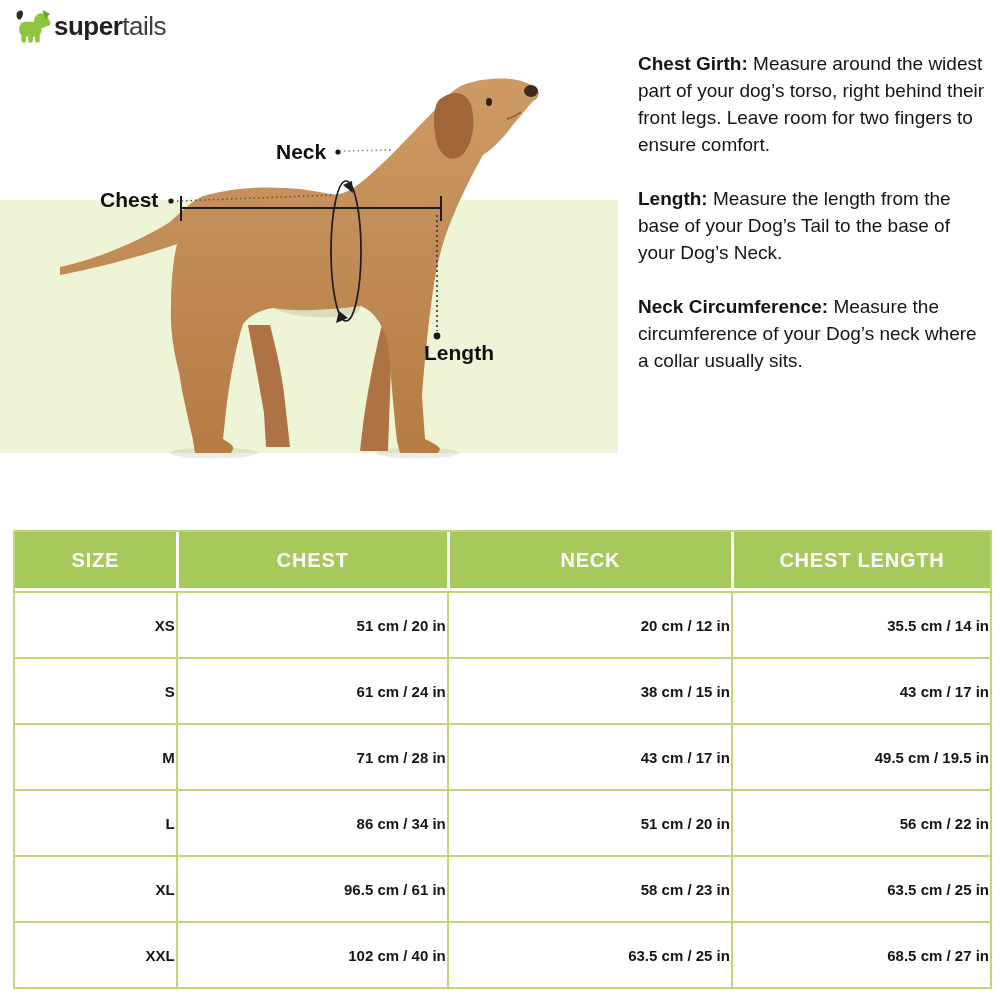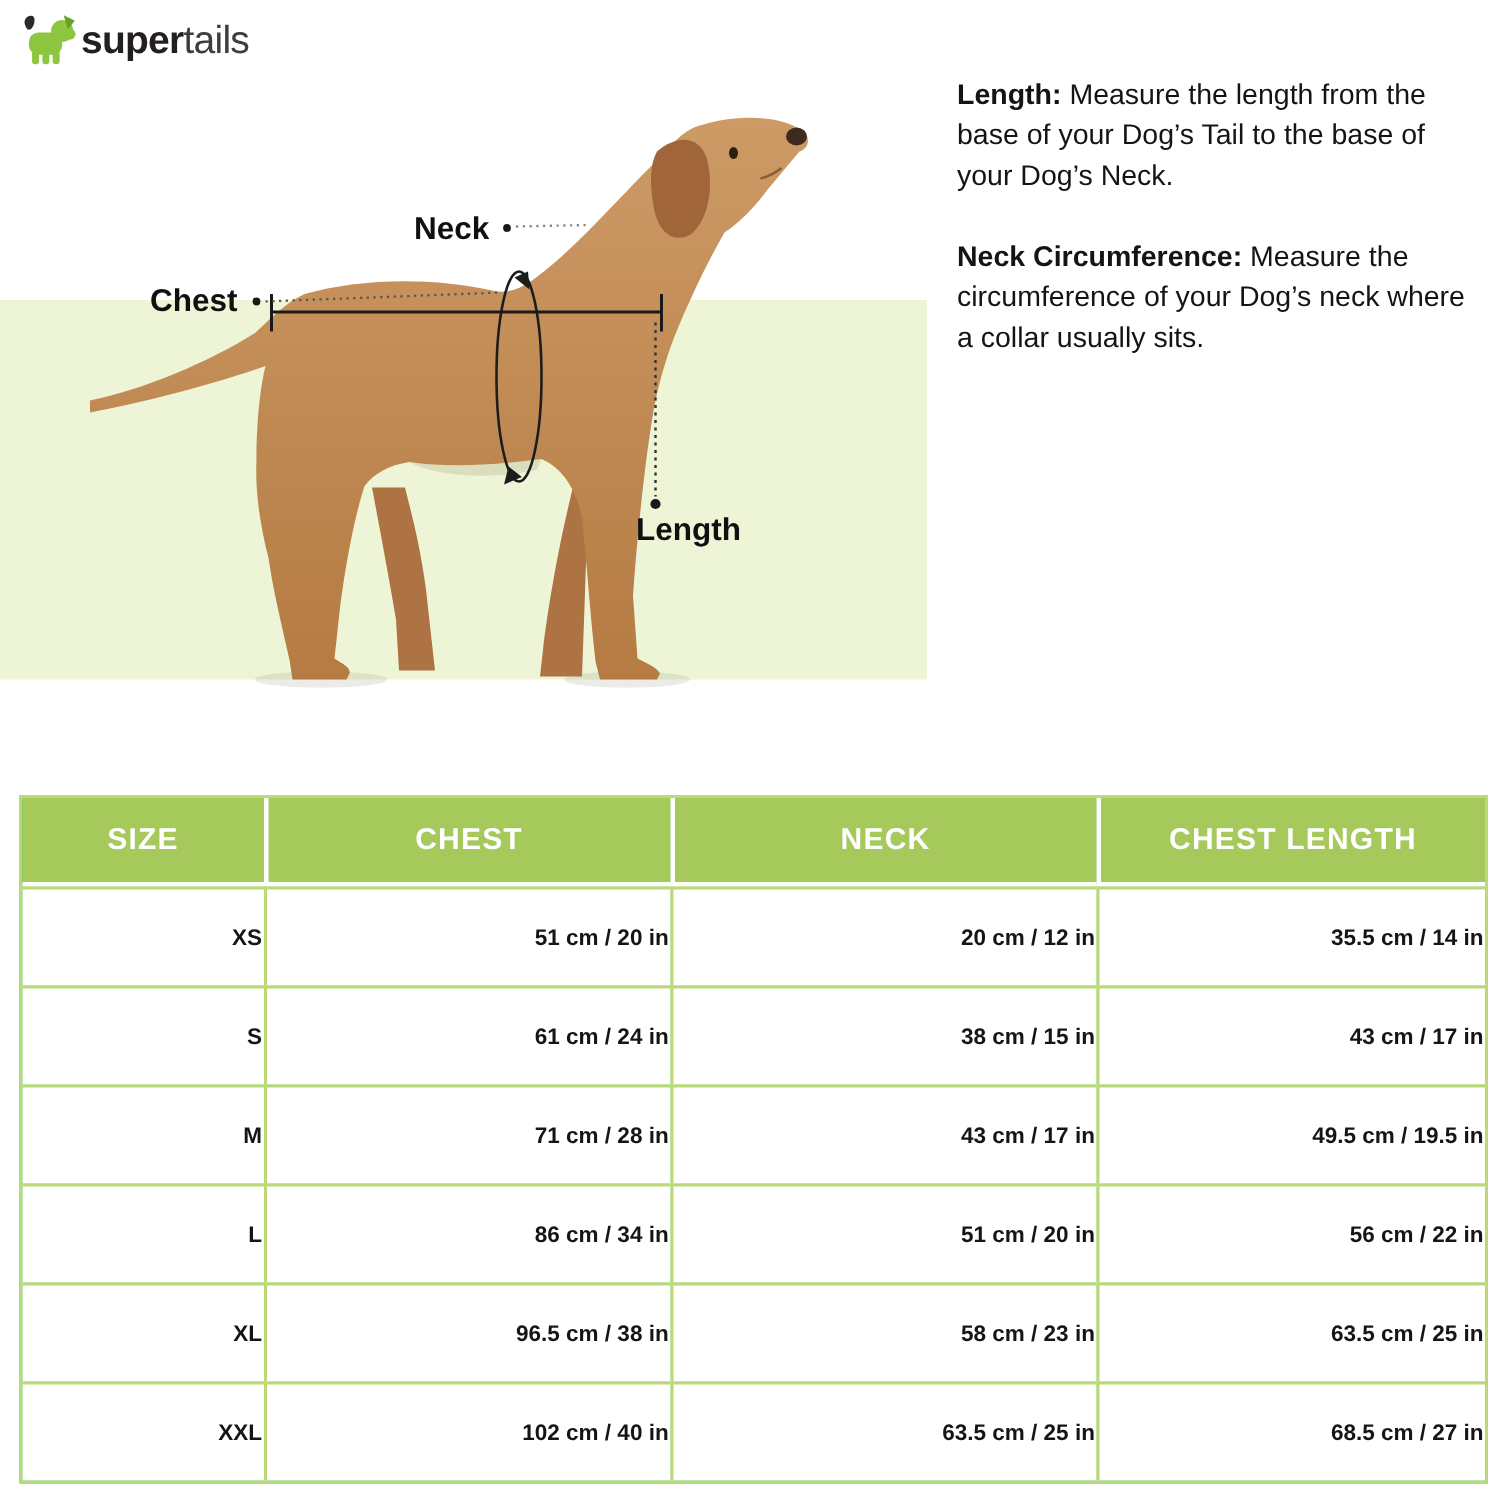--- a/index.html
+++ b/index.html
@@ -14,21 +14,21 @@
   .brand-super{font-weight:700;color:#231f20;}
   .brand-tails{font-weight:400;color:#3d3d3d;}
   
   .diagram{position:absolute;left:0;top:55px;width:620px;height:410px;}
   
   .instructions{position:absolute;left:632px;top:50px;width:360px;}
   .instruction{font-size:19px;line-height:27px;color:#141414;margin:0 0 27px 6px;}
   .instruction b{font-weight:700;}
   .note{font-size:19px;line-height:29px;font-style:italic;color:#141414;margin:40px 0 0 0;}
   
-  .table-wrap{position:absolute;left:13px;top:530px;width:975px;border:2px solid #bcd977;background:#22c55e;}
+  .table-wrap{position:absolute;left:13px;top:530px;width:975px;border:2px solid #bcd977;background:#6d28d9;}
   table{width:100%;border-collapse:separate;border-spacing:0;table-layout:fixed;}
   thead th{
     background:#a6c95c;color:#ffffff;font-weight:700;font-size:20px;letter-spacing:0.8px;
     height:54px;text-align:center;vertical-align:middle;
     border-left:3px solid #ffffff;border-bottom:3px solid #ffffff;
   }
   thead th:first-child{border-left:none;}
   tbody td{
     height:62px;text-align:right;vertical-align:middle;
     font-weight:700;font-size:15px;color:#151515;background:#ffffff;
@@ -135,20 +135,22 @@
   <text x="100" y="152" class="diag-label">Chest</text>
   <circle cx="171" cy="146" r="2.6" fill="#1a1a1a"></circle>
   <line x1="177" y1="146" x2="334" y2="140" stroke="#555555" stroke-width="1.5" stroke-dasharray="1.5,3"></line>
 
   <line x1="437" y1="160" x2="437" y2="276" stroke="#333333" stroke-width="1.6" stroke-dasharray="2,3"></line>
   <circle cx="437" cy="281" r="3.4" fill="#1a1a1a"></circle>
   <text x="424" y="305" class="diag-label">Length</text>
 </svg>
 
 <div class="instructions">
+  <p class="instruction"><b>Chest Girth:</b>
+    <span>Measure around the widest part of your dog’s torso, right behind their front legs. Leave room for two fingers to ensure comfort.</span></p>
   <p class="instruction"><b>Length:</b>
     <span>Measure the length from the base of your Dog’s Tail to the base of your Dog’s Neck.</span></p>
   <p class="instruction"><b>Neck Circumference:</b>
     <span>Measure the circumference of your Dog’s neck where a collar usually sits.</span></p>
 </div>
 
 <div class="table-wrap">
   <table>
     <colgroup>
         <col style="width:160px">
@@ -184,21 +186,21 @@
         <td>49.5 cm / 19.5 in</td>
       </tr>
       <tr>
         <td>L</td>
         <td>86 cm / 34 in</td>
         <td>51 cm / 20 in</td>
         <td>56 cm / 22 in</td>
       </tr>
       <tr>
         <td>XL</td>
-        <td>96.5 cm / 38 in</td>
+        <td>96.5 cm / 61 in</td>
         <td>58 cm / 23 in</td>
         <td>63.5 cm / 25 in</td>
       </tr>
       <tr>
         <td>XXL</td>
         <td>102 cm / 40 in</td>
         <td>63.5 cm / 25 in</td>
         <td>68.5 cm / 27 in</td>
       </tr>
     </tbody>

